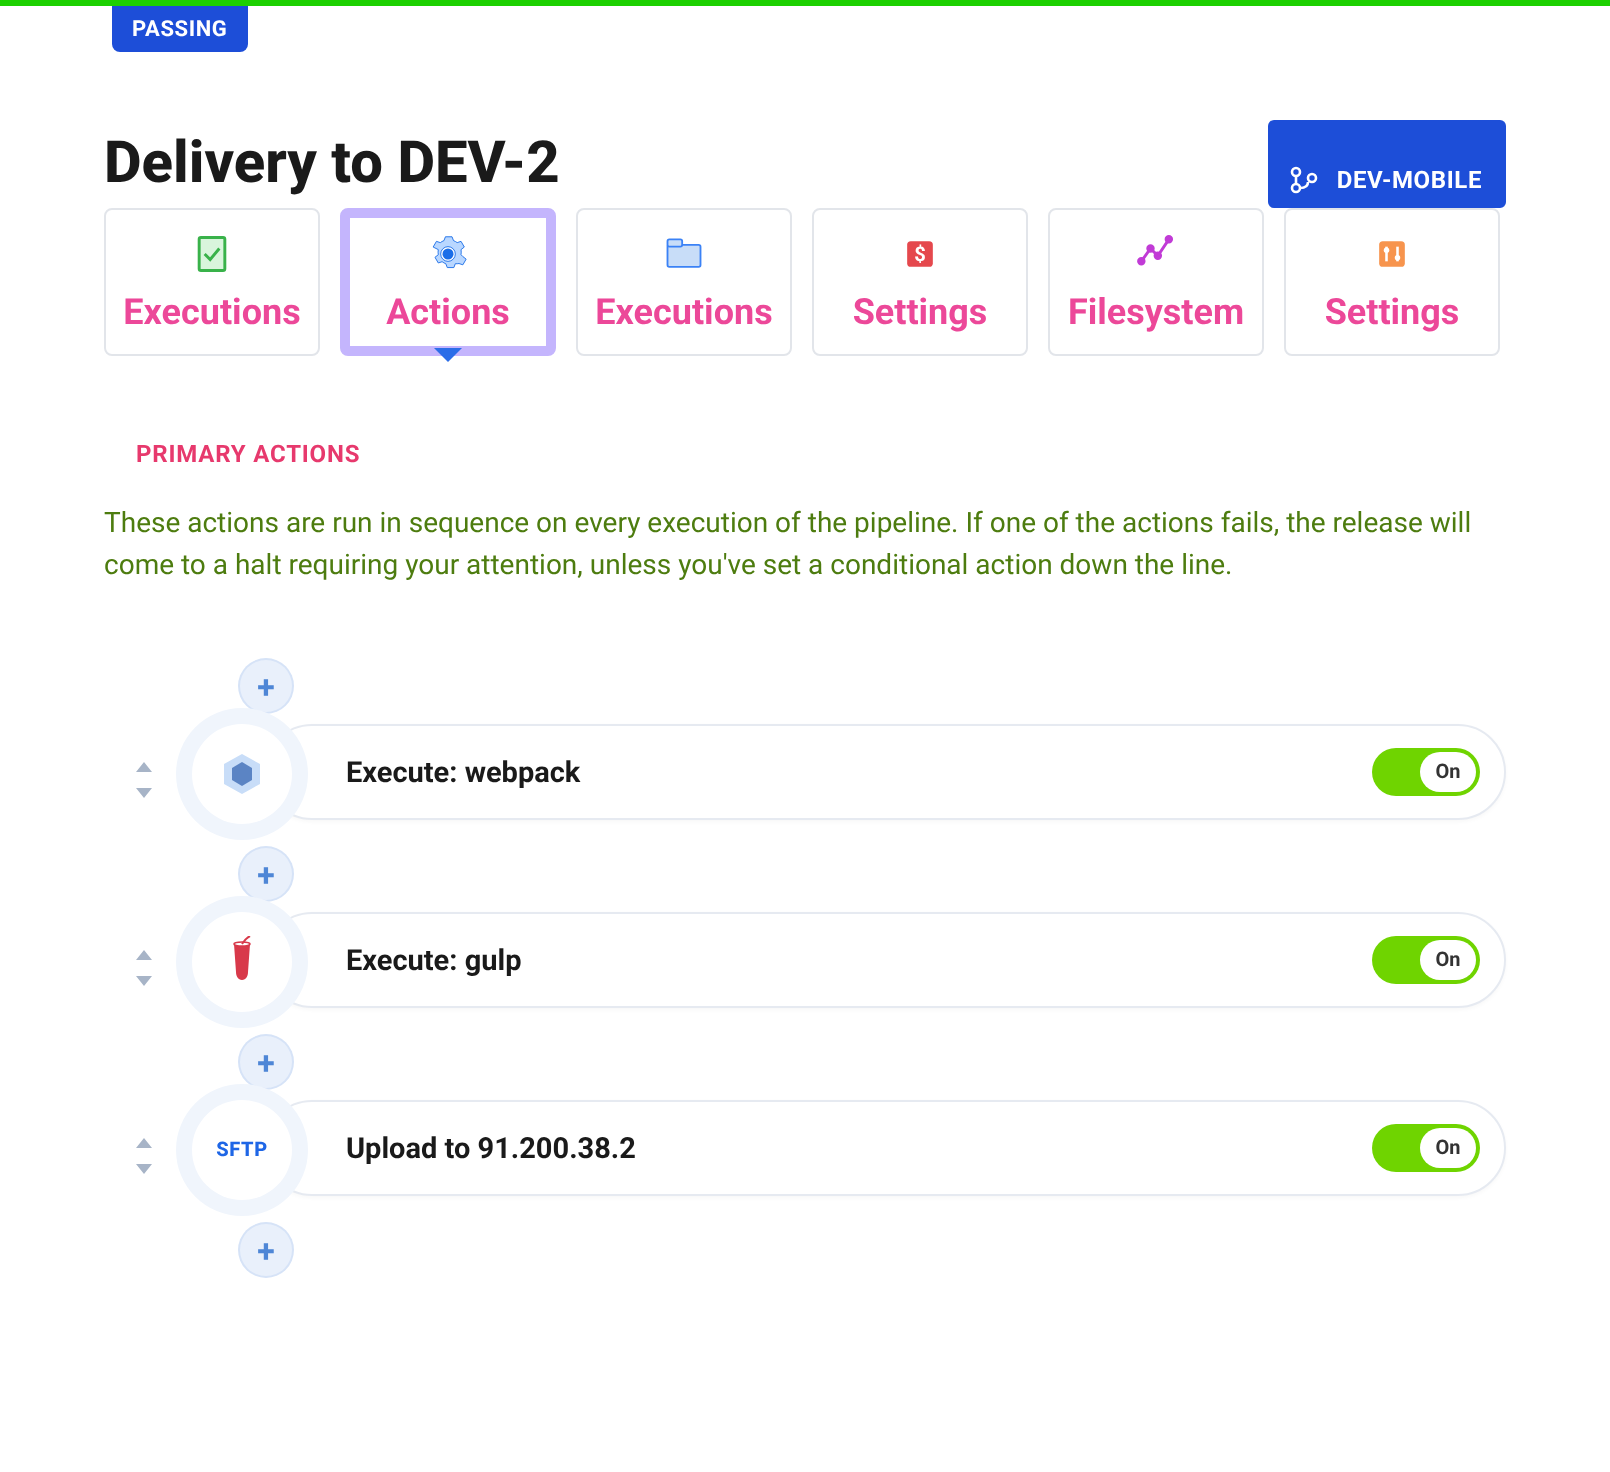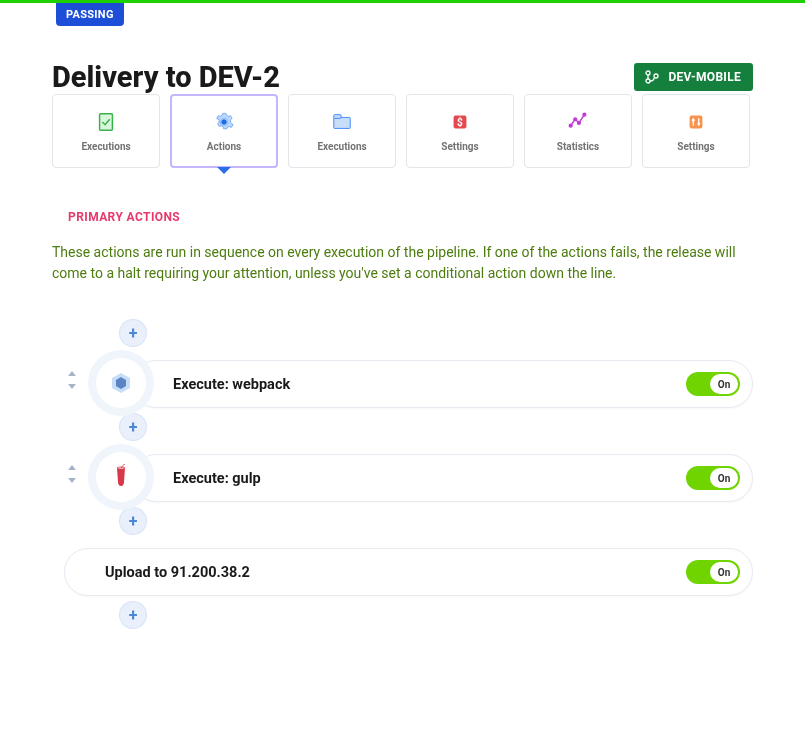--- a/index.html
+++ b/index.html
@@ -27,26 +27,26 @@
   justify-content: space-between;
   align-items: center;
   margin-top: 34px;
 }
 .title {
   font-size: 29px;
   font-weight: 800;
   color: #1a1a1a;
 }
 .dev-btn {
-  background: #15803d;
+  background: #1d4ed8;
   color: #fff;
   font-size: 12px;
   font-weight: 700;
   border-radius: 3px;
-  padding: 6px 12px 6px 10px;
+  padding: 22px 12px 6px 10px;
   display: inline-flex;
   align-items: center;
   gap: 8px;
   cursor: pointer;
   letter-spacing: 0.3px;
 }
 .dev-btn svg { flex: 0 0 auto; }
 .tabs {
   display: flex;
   gap: 10px;
@@ -60,37 +60,37 @@
   display: flex;
   flex-direction: column;
   align-items: center;
   justify-content: center;
   gap: 8px;
   cursor: pointer;
   background: #fff;
   position: relative;
 }
 .tab.active {
-  border: 2px solid #c4b5fd;
+  border: 5px solid #c4b5fd;
 }
 .tab.active::after {
   content: "";
   position: absolute;
   bottom: -8px;
   left: 50%;
   transform: translateX(-50%);
   width: 0; height: 0;
   border-left: 7px solid transparent;
   border-right: 7px solid transparent;
   border-top: 7px solid #2b6de8;
 }
 .tab .label {
-  font-size: 10px;
-  font-weight: 700;
-  color: #737373;
+  font-size: 18px;
+  font-weight: 700;
+  color: #ec4899;
 }
 .section-label {
   color: #e7396d;
   font-size: 12px;
   font-weight: 700;
   letter-spacing: 0.4px;
   margin-bottom: 18px;
   padding-left: 16px;
 }
 .section-desc {
@@ -111,21 +111,21 @@
   margin-left: 68px;
   margin-top: 6px; margin-bottom: 6px;
   color: #4e86d6;
   font-weight: 700;
   font-size: 16px;
   cursor: pointer;
   box-shadow: 0 0 0 1px #d6e3f7;
 }
 .action-row {
   display: flex;
-  align-items: flex-end;
+  align-items: flex-start;
   gap: 0;
   position: relative;
 }
 .drag {
   width: 40px; height: 56px;
   display: flex; align-items: center; justify-content: center;
   color: #a7b4c7;
   cursor: grab;
 }
 .action-icon {
@@ -224,21 +224,21 @@
       <span class="label">Settings</span>
     </div>
     <div class="tab">
       <svg width="22" height="22" viewBox="0 0 24 24" fill="none" stroke="#c13bd6" stroke-width="1.6">
           <path d="M4 16l5-7 4 4 6-9"></path>
           <circle cx="4" cy="16" r="1.5" fill="#c13bd6"></circle>
           <circle cx="9" cy="9" r="1.5" fill="#c13bd6"></circle>
           <circle cx="13" cy="13" r="1.5" fill="#c13bd6"></circle>
           <circle cx="19" cy="4" r="1.5" fill="#c13bd6"></circle>
         </svg>
-      <span class="label">Statistics</span>
+      <span class="label">Filesystem</span>
     </div>
     <div class="tab">
       <svg width="22" height="22" viewBox="0 0 24 24">
           <rect x="5" y="5" width="14" height="14" rx="2" fill="#f7944d"></rect>
           <line x1="9" y1="8" x2="9" y2="16" stroke="#fff" stroke-width="1.4"></line>
           <line x1="15" y1="8" x2="15" y2="16" stroke="#fff" stroke-width="1.4"></line>
           <circle cx="9" cy="10" r="1.5" fill="#fff"></circle>
           <circle cx="15" cy="14" r="1.5" fill="#fff"></circle>
         </svg>
       <span class="label">Settings</span>
@@ -302,20 +302,23 @@
     <div class="add-node">
       <span>+</span>
     </div>
 
     <div class="action-row">
       <div class="drag">
         <svg width="14" height="18" viewBox="0 0 14 18" fill="#a7b4c7">
             <path d="M7 0l4 5H3zM7 18l4-5H3z"></path>
           </svg>
       </div>
+      <div class="action-icon">
+        <span class="sftp-text">SFTP</span>
+      </div>
       <div class="action-card">
         <span class="action-title">Upload to 91.200.38.2</span>
         <div class="toggle">
           <div class="knob">On</div>
         </div>
       </div>
     </div>
 
     <div class="add-node">
       <span>+</span>

